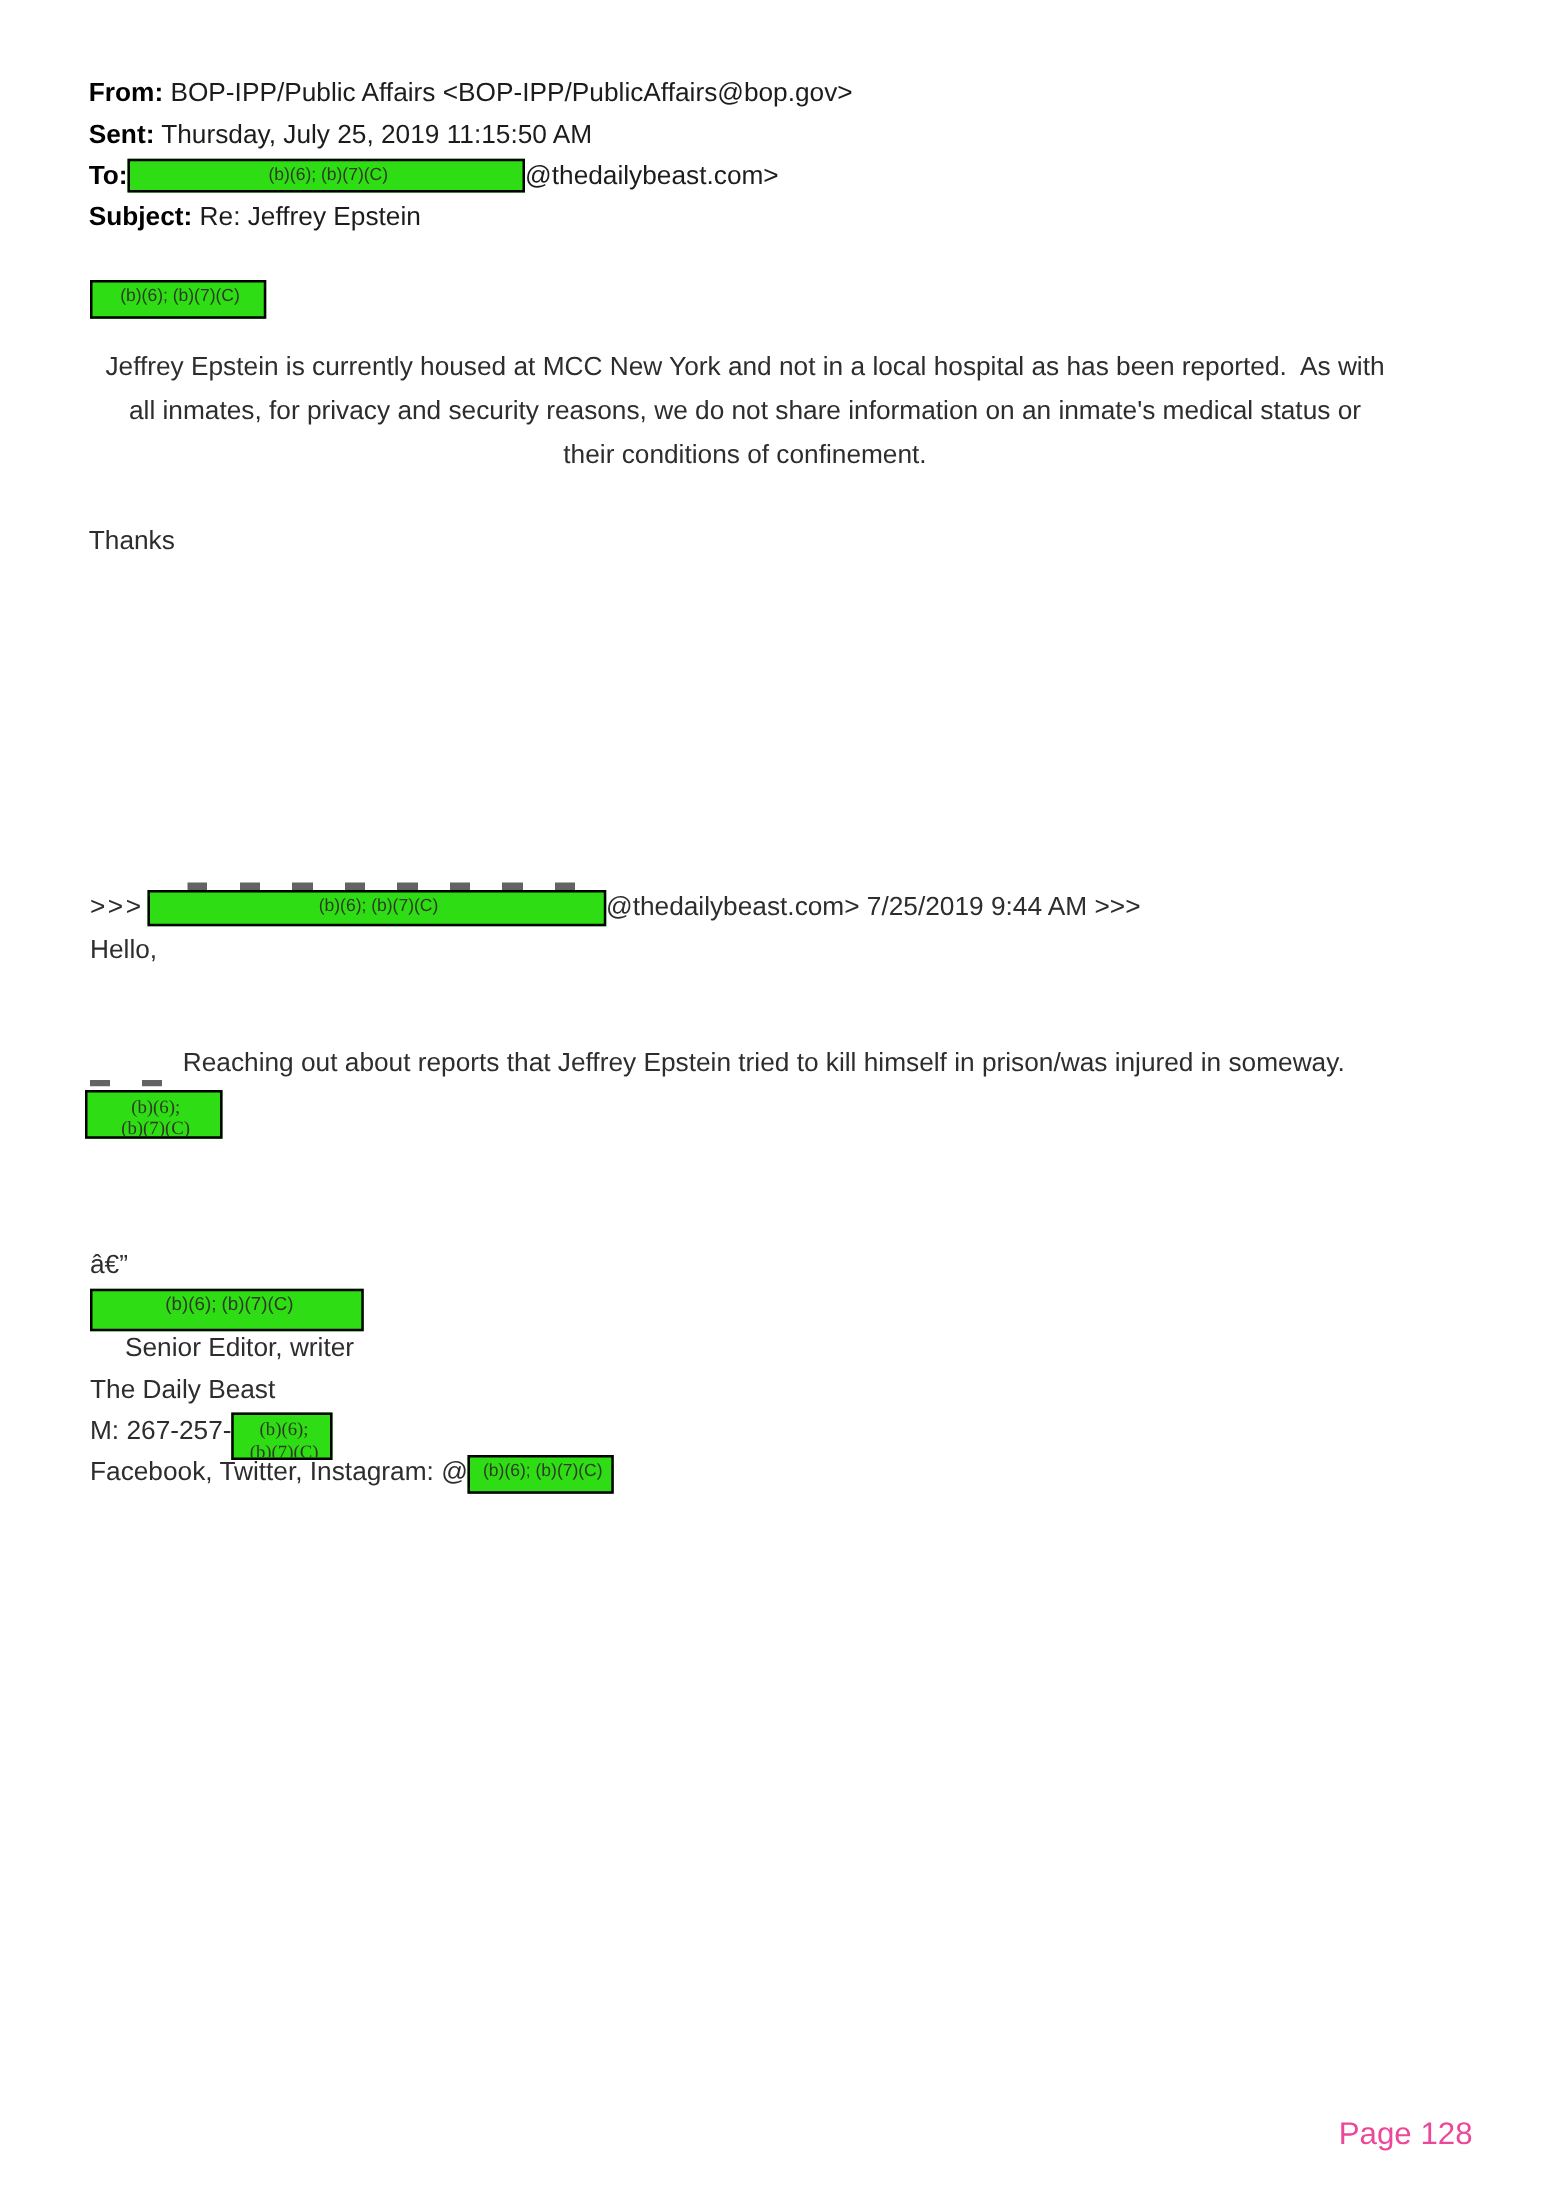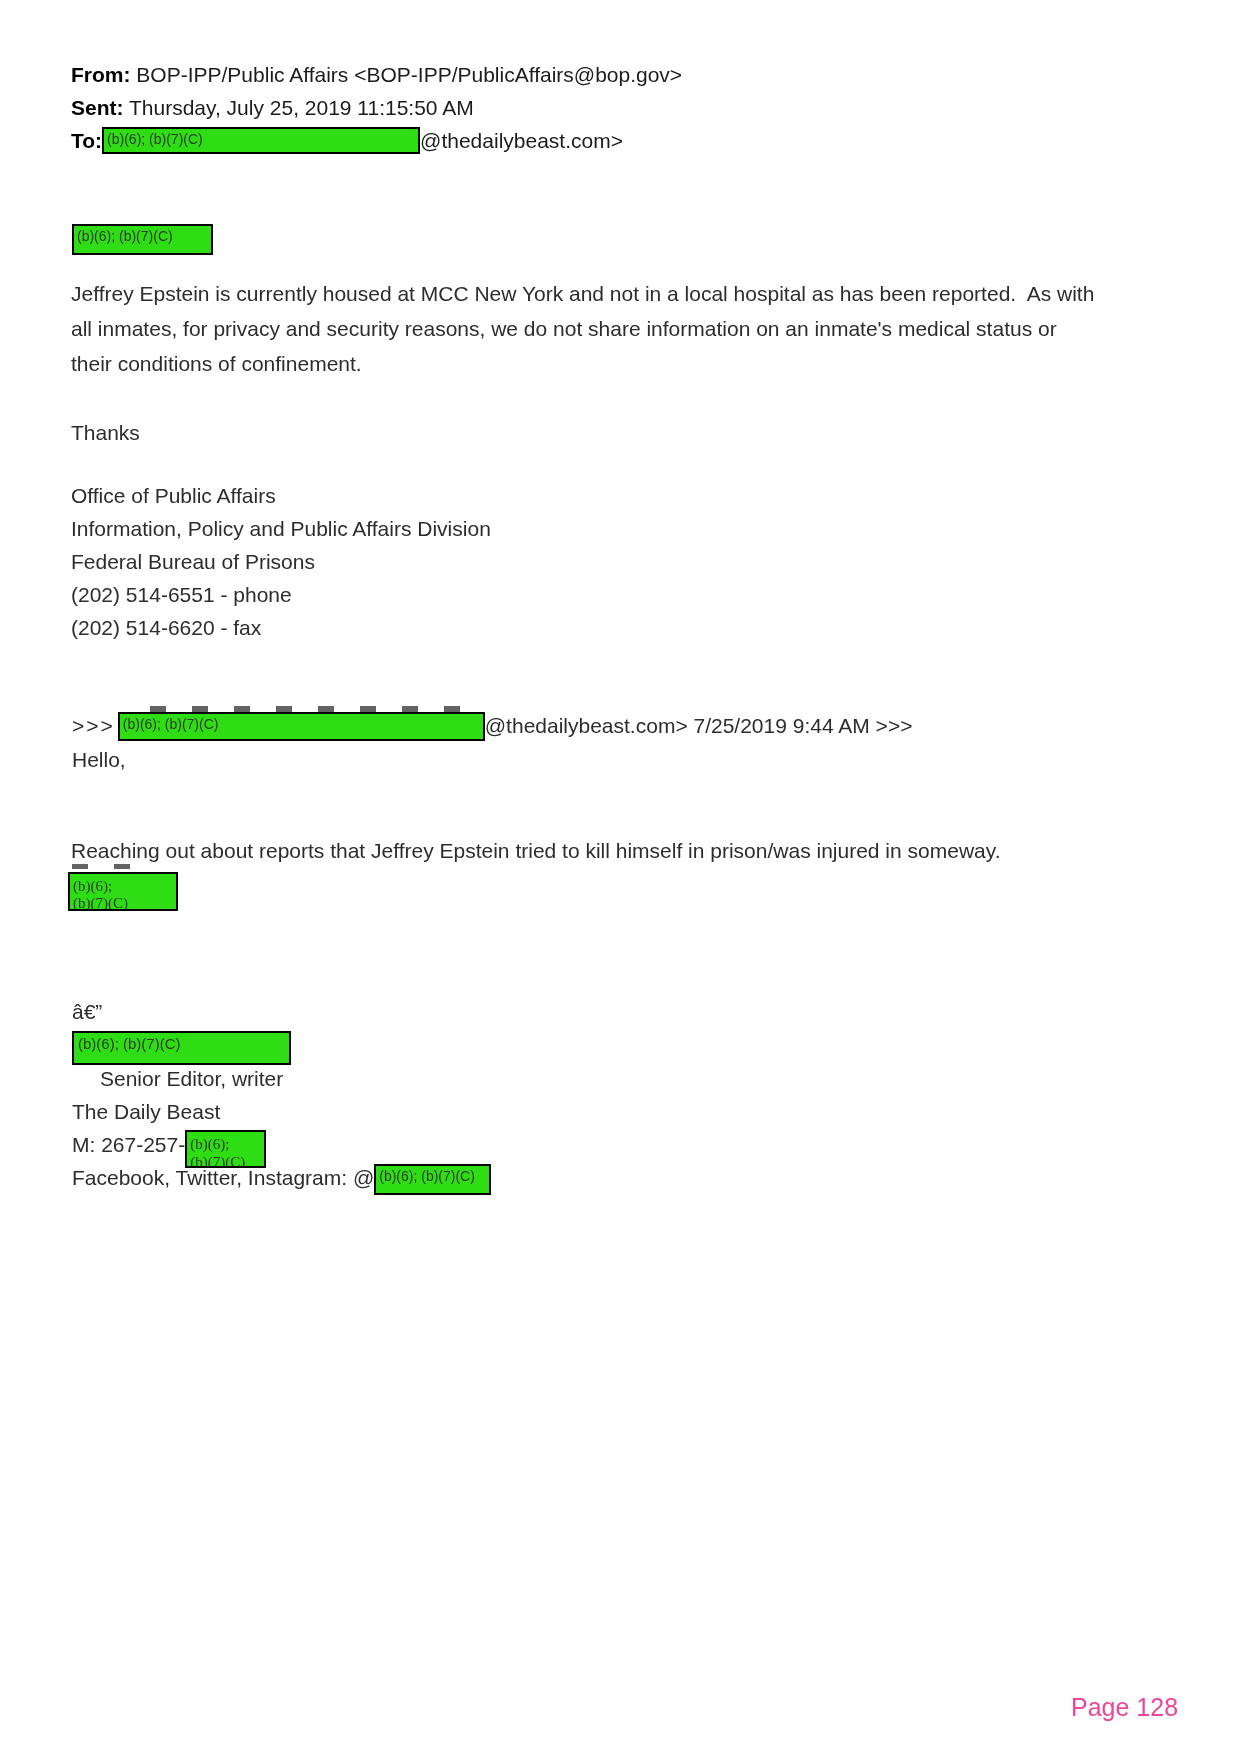--- a/index.html
+++ b/index.html
@@ -1,20 +1,20 @@
 <!DOCTYPE html>
 <html><head>
 <meta charset="utf-8">
 <style>
   html,body { margin:0; padding:0; background:#ffffff; }
   .page {
     position:relative; width:1240px; height:1754px; background:#ffffff;
     font-family:"Liberation Sans", sans-serif; color:#2d2d2d; overflow:hidden;
   }
-  .abs { position:absolute; }
+  .abs { position:absolute;text-align:center; }
   .txt { font-size:21px; line-height:33px; color:#2d2d2d; }
   .pre { white-space:pre-wrap; }
   .hdr-row { display:flex; align-items:center; height:33px; font-size:21px; color:#1c1c1c; }
   .lbl { font-weight:bold; color:#000; white-space:pre; }
   .val { white-space:pre; }
   .redaction {
     background:#2fdd14; border:2px solid #000; box-sizing:border-box;
     color:#2e3b22; overflow:hidden;
   }
   .redaction .rlab { display:block; font-size:14px; line-height:16px; padding:2px 0 0 3px; white-space:pre; }
@@ -42,37 +42,36 @@
       <span class="lbl">Sent:</span>
         <span class="val"> Thursday, July 25, 2019 11:15:50 AM</span>
     </div>
     <div class="hdr-row">
       <span class="lbl">To:</span>
         <span class="redaction inline-box" style="width:318px; height:27px;">
           <span class="rlab">(b)(6); (b)(7)(C)</span>
         </span>
         <span class="val">@thedailybeast.com&gt;</span>
     </div>
+    <div class="hdr-row">
+      <span class="lbl">Subject:</span>
+        <span class="val"> Re: Jeffrey Epstein</span>
+    </div>
   </div>
 
   <div class="abs redaction" style="left:72px; top:224px; width:141px; height:31px;">
     <span class="rlab">(b)(6); (b)(7)(C)</span>
   </div>
 
   <div class="abs txt pre" style="left:71px; top:276px; width:1050px; line-height:35px;">Jeffrey Epstein is currently housed at MCC New York and not in a local hospital as has been reported.  As with
 all inmates, for privacy and security reasons, we do not share information on an inmate's medical status or
 their conditions of confinement.</div>
 
   <div class="abs txt" style="left:71px; top:416px;">Thanks</div>
 
-  <div class="abs txt pre" style="left:71px; top:479px;">Office of Public Affairs
-Information, Policy and Public Affairs Division
-Federal Bureau of Prisons
-(202) 514-6551 - phone
-(202) 514-6620 - fax</div>
 
   <div class="abs peek" style="left:150px; top:706px; width:330px; height:6px;"></div>
 
   <div class="abs flex-row" style="left:72px; top:709px; height:34px;">
     <span style="letter-spacing:2px; white-space:pre;">&gt;&gt;&gt;</span>
       <span class="redaction inline-box" style="width:367px; height:29px; margin-left:3px;">
         <span class="rlab">(b)(6); (b)(7)(C)</span>
       </span>
       <span class="val">@thedailybeast.com&gt; 7/25/2019 9:44 AM &gt;&gt;&gt;</span>
   </div>

